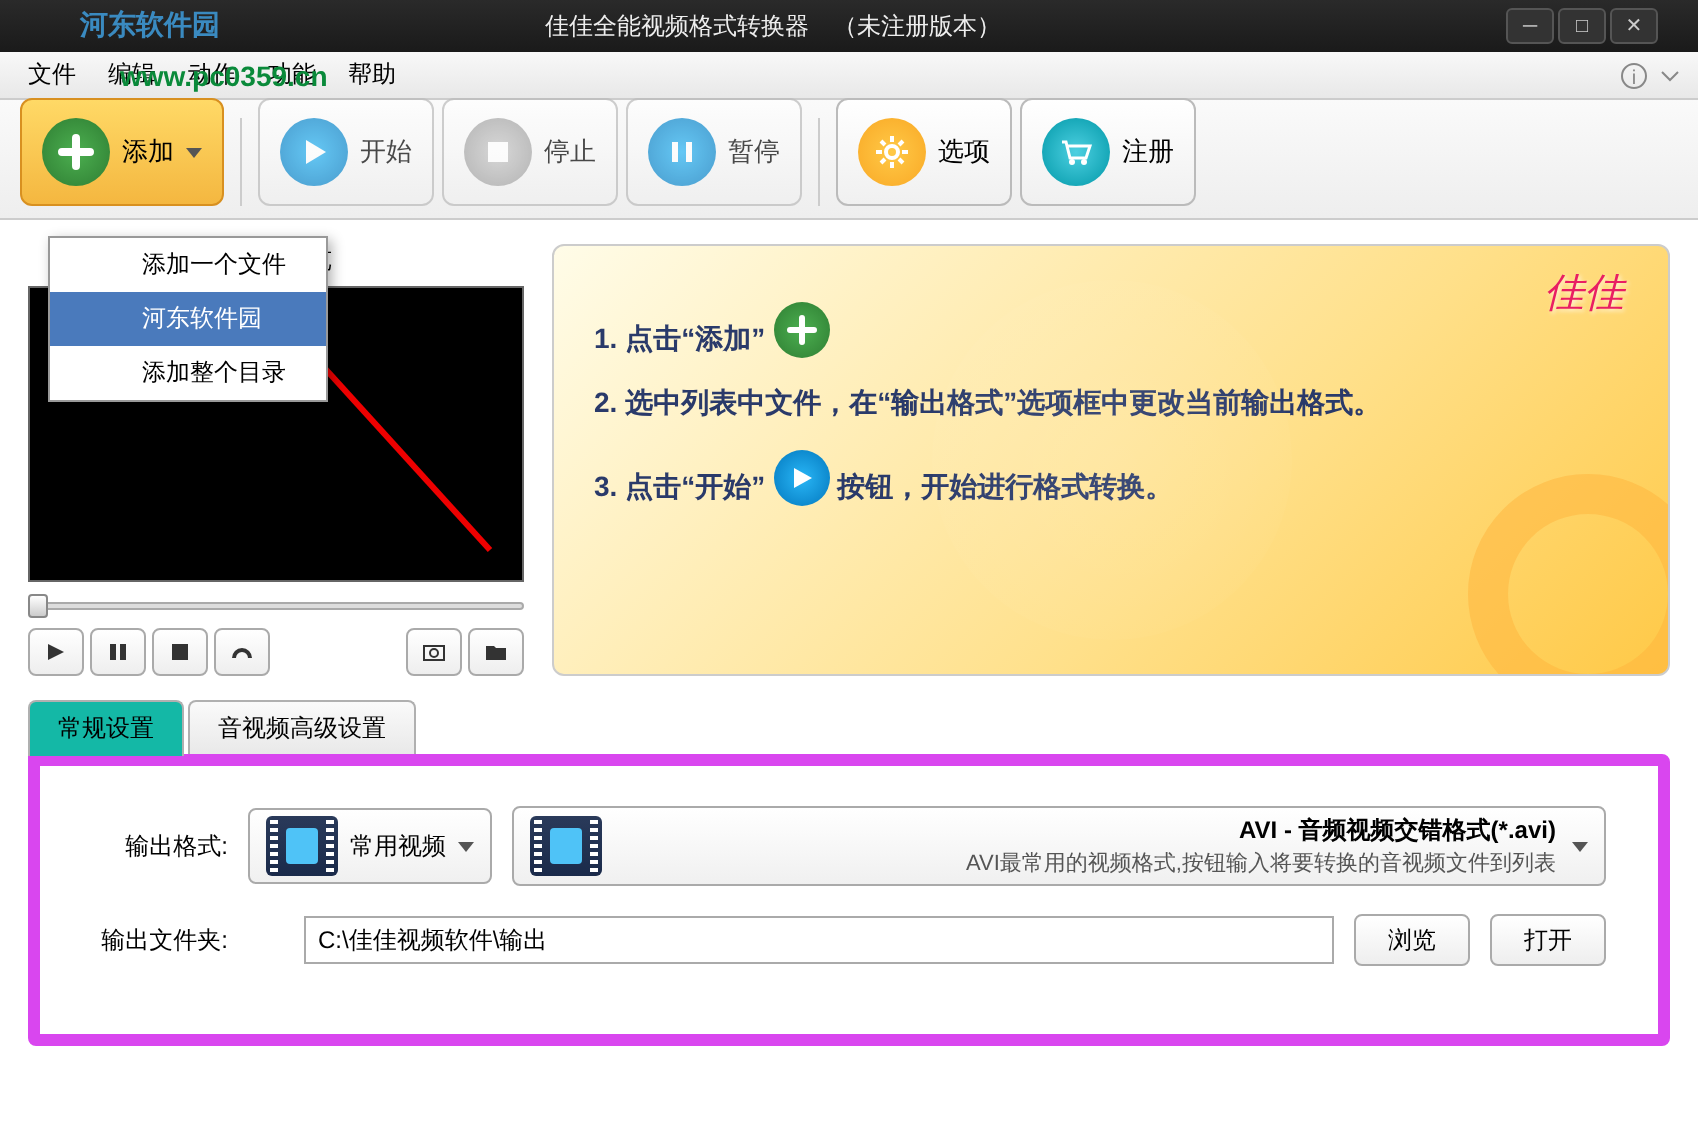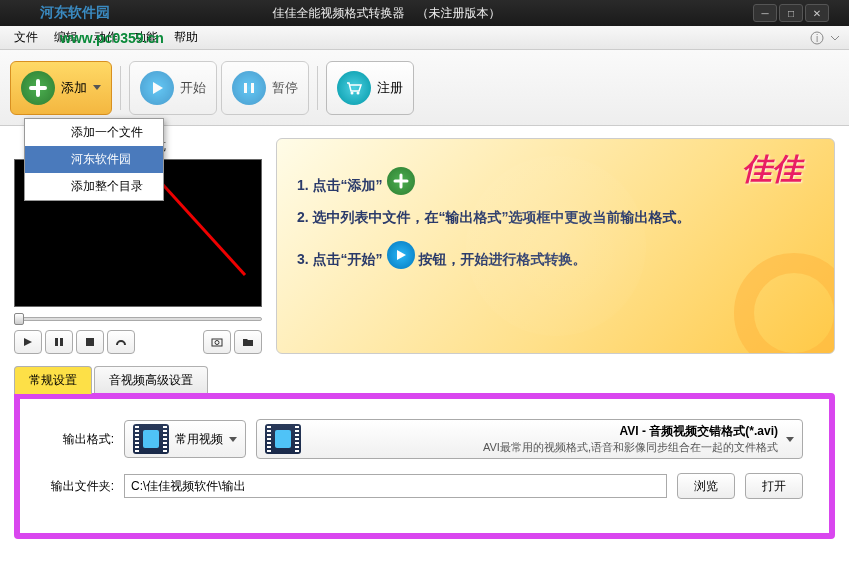--- a/index.html
+++ b/index.html
@@ -11,21 +11,21 @@
     .win-btn { width: 24px; height: 18px; background: #333; border: 1px solid #555; border-radius: 3px; color: #ccc; font-size: 10px; display: flex; align-items: center; justify-content: center; cursor: pointer; }
     
     .watermark-url { position: absolute; left: 60px; top: 30px; color: #0a8a3a; font-size: 14px; font-weight: bold; z-index: 100; }
     .watermark-text { position: absolute; left: 40px; top: 4px; color: #3a8ac0; font-size: 14px; font-weight: bold; z-index: 100; }
     
     .menubar { height: 24px; background: linear-gradient(#f8f8f8, #e8e8e8); border-bottom: 1px solid #ccc; display: flex; align-items: center; padding: 0 6px; font-size: 12px; }
     .menu-item { padding: 3px 8px; cursor: pointer; }
     .menubar-right { margin-left: auto; display: flex; gap: 2px; }
     .menubar-icon { width: 16px; height: 16px; cursor: pointer; }
     
-    .toolbar { height: 76px; background: linear-gradient(#fafafa, #eee); border-bottom: 1px solid #ccc; display: flex; align-items: center; padding: 6px 10px; gap: 4px; }
+    .toolbar { height: 60px; background: linear-gradient(#fafafa, #eee); border-bottom: 1px solid #ccc; display: flex; align-items: flex-end; padding: 6px 10px; gap: 4px; }
     .tool-btn { height: 54px; min-width: 80px; background: linear-gradient(#fff, #f0f0f0); border: 1px solid #bbb; border-radius: 6px; display: flex; align-items: center; padding: 0 10px; gap: 6px; cursor: pointer; font-size: 13px; }
     .tool-btn.active { background: linear-gradient(#ffd966, #f4b740); border-color: #d89020; }
     .tool-btn.disabled { opacity: 0.7; }
     .tool-icon { width: 34px; height: 34px; border-radius: 50%; display: flex; align-items: center; justify-content: center; }
     .tool-icon.add { background: radial-gradient(#4caf50, #2e7d32); }
     .tool-icon.play { background: radial-gradient(#29b6f6, #0277bd); }
     .tool-icon.stop { background: radial-gradient(#ccc, #999); }
     .tool-icon.pause { background: radial-gradient(#29b6f6, #0277bd); }
     .tool-icon.options { background: radial-gradient(#ffc947, #f9a825); }
     .tool-icon.register { background: radial-gradient(#4dd0e1, #0097a7); }
@@ -47,41 +47,41 @@
     .preview-controls { display: flex; gap: 3px; }
     .ctrl-btn { width: 28px; height: 24px; background: linear-gradient(#fff,#eee); border: 1px solid #aaa; border-radius: 4px; display: flex; align-items: center; justify-content: center; cursor: pointer; font-size: 11px; }
     .ctrl-gap { flex: 1; }
     
     .tips-panel { flex: 1; background: linear-gradient(135deg, #fffce8 0%, #ffe08a 60%, #ffc947 100%); border: 1px solid #ccc; border-radius: 6px; padding: 14px 20px; position: relative; overflow: hidden; }
     .tips-title { font-size: 18px; font-weight: bold; color: #222; margin-bottom: 14px; letter-spacing: 2px; }
     .tips-line { font-size: 14px; color: #2a3a6a; font-weight: bold; margin: 14px 0; display: flex; align-items: flex-end; gap: 4px; }
     .inline-icon { width: 28px; height: 28px; border-radius: 50%; display: inline-flex; align-items: center; justify-content: center; vertical-align: middle; }
     .inline-icon.add { background: radial-gradient(#4caf50,#2e7d32); }
     .inline-icon.play { background: radial-gradient(#29b6f6,#0277bd); }
-    .brand-text { position: absolute; right: 32px; top: 10px; font-size: 30px; color: #e91e63; font-weight: bold; font-style: italic; text-shadow: 1px 1px 2px rgba(255,255,255,0.8); }
+    .brand-text { position: absolute; right: 22px; top: 10px; font-size: 20px; color: #e91e63; font-weight: normal; font-style: italic; text-shadow: 1px 1px 2px rgba(255,255,255,0.8); }
     .film-reel { position: absolute; left: 50%; top: 50%; transform: translate(-50%,-50%); width: 180px; height: 180px; border-radius: 50%; background: radial-gradient(rgba(255,255,255,0.3), rgba(255,255,255,0)); opacity: 0.3; }
     .life-ring { position: absolute; right: -20px; bottom: -20px; width: 120px; height: 120px; border-radius: 50%; border: 20px solid rgba(255,180,60,0.5); }
     
     .settings-area { margin: 4px 14px 14px 14px; }
     .tabs { display: flex; font-size: 12px; }
     .tab { padding: 5px 14px; border: 1px solid #b0b0b0; background: linear-gradient(#fafafa,#e8e8e8); cursor: pointer; border-bottom: none; border-radius: 4px 4px 0 0; margin-right: 2px; }
-    .tab.active { background: #fde047; position: relative; z-index: 2; }
+    .tab.active { background: #14b8a6; position: relative; z-index: 2; }
     .settings-box { border: 6px solid #d946ef; background: #fff; padding: 20px 26px; border-radius: 0 4px 4px 4px; position: relative; top: -1px; }
     .setting-row { display: flex; align-items: center; gap: 10px; margin-bottom: 14px; font-size: 12px; }
     .setting-label { width: 68px; text-align: right; }
     .format-cat { display: flex; align-items: center; gap: 6px; border: 1px solid #aaa; border-radius: 4px; padding: 3px 8px; background: linear-gradient(#fff,#f0f0f0); cursor: pointer; }
     .film-icon { width: 36px; height: 30px; background: linear-gradient(#2a3a5a,#1a2a4a); border-radius: 3px; position: relative; }
     .film-icon::before, .film-icon::after { content: ''; position: absolute; top: 2px; bottom: 2px; width: 4px; background: repeating-linear-gradient(#fff 0 2px, transparent 2px 4px); }
     .film-icon::before { left: 2px; } .film-icon::after { right: 2px; }
     .film-icon-center { position: absolute; left: 10px; top: 6px; width: 16px; height: 18px; background: #4fc3f7; border-radius: 2px; }
     .format-detail { flex: 1; display: flex; align-items: center; gap: 8px; border: 1px solid #aaa; border-radius: 4px; padding: 3px 8px; background: linear-gradient(#fff,#f0f0f0); cursor: pointer; }
     .format-text { flex: 1; text-align: right; }
     .format-title { font-weight: bold; font-size: 12px; }
     .format-desc { font-size: 11px; color: #555; }
-    .path-input { flex: 1; height: 24px; border: 1px solid #aaa; padding: 0 6px; font-size: 12px; }
+    .path-input { flex: 1; height: 24px; border: 1px solid #aaa; padding: 0 6px; font-size: 12px; margin-left: 28px; }
     .path-btn { height: 26px; padding: 0 16px; border: 1px solid #aaa; border-radius: 4px; background: linear-gradient(#fff,#eee); cursor: pointer; font-size: 12px; }
     .chevron { width: 0; height: 0; border-left: 4px solid transparent; border-right: 4px solid transparent; border-top: 5px solid #555; }
   </style>
 </head>
 <body>
 
 <div class="titlebar">
   <span class="titlebar-title">佳佳全能视频格式转换器　（未注册版本）</span>
   <div class="window-controls">
     <div class="win-btn">─</div>
@@ -123,29 +123,46 @@
   <div class="toolbar-sep"></div>
   <div class="tool-btn disabled">
     <div class="tool-icon play">
       <svg width="16" height="16" viewBox="0 0 16 16">
           <path d="M4 2l10 6-10 6z" fill="#fff"></path>
         </svg>
     </div>
     <span>开始</span>
   </div>
   <div class="tool-btn disabled">
+    <div class="tool-icon stop">
+      <svg width="14" height="14" viewBox="0 0 14 14">
+          <rect x="2" y="2" width="10" height="10" fill="#fff"></rect>
+        </svg>
+    </div>
+    <span>停止</span>
+  </div>
+  <div class="tool-btn disabled">
     <div class="tool-icon pause">
       <svg width="14" height="14" viewBox="0 0 14 14">
           <rect x="2" y="2" width="3" height="10" fill="#fff"></rect>
           <rect x="9" y="2" width="3" height="10" fill="#fff"></rect>
         </svg>
     </div>
     <span>暂停</span>
   </div>
   <div class="toolbar-sep"></div>
+  <div class="tool-btn">
+    <div class="tool-icon options">
+      <svg width="18" height="18" viewBox="0 0 18 18">
+          <circle cx="9" cy="9" r="3" fill="none" stroke="#fff" stroke-width="2"></circle>
+          <path d="M9 1v3M9 14v3M1 9h3M14 9h3M3.5 3.5l2 2M12.5 12.5l2 2M3.5 14.5l2-2M12.5 5.5l2-2" stroke="#fff" stroke-width="2"></path>
+        </svg>
+    </div>
+    <span>选项</span>
+  </div>
   <div class="tool-btn">
     <div class="tool-icon register">
       <svg width="18" height="18" viewBox="0 0 18 18">
           <path d="M2 4h2l2 8h8l2-6H5" fill="none" stroke="#fff" stroke-width="1.5"></path>
           <circle cx="7" cy="14" r="1.5" fill="#fff"></circle>
           <circle cx="13" cy="14" r="1.5" fill="#fff"></circle>
         </svg>
     </div>
     <span>注册</span>
   </div>
@@ -250,21 +267,21 @@
           </div>
         <span>常用视频</span>
         <div class="chevron"></div>
       </div>
       <div class="format-detail">
         <div class="film-icon">
             <div class="film-icon-center"></div>
           </div>
         <div class="format-text">
           <div class="format-title">AVI - 音频视频交错格式(*.avi)</div>
-          <div class="format-desc">AVI最常用的视频格式,语音和影像同步组合在一起的文件格式</div>
+          <div class="format-desc">AVI最常用的视频格式,按钮输入将要转换的音视频文件到列表</div>
         </div>
         <div class="chevron"></div>
       </div>
     </div>
     <div class="setting-row">
       <div class="setting-label">输出文件夹:</div>
       <input class="path-input" value="C:\佳佳视频软件\输出" style="">
       <button class="path-btn">浏览</button>
       <button class="path-btn">打开</button>
     </div>

